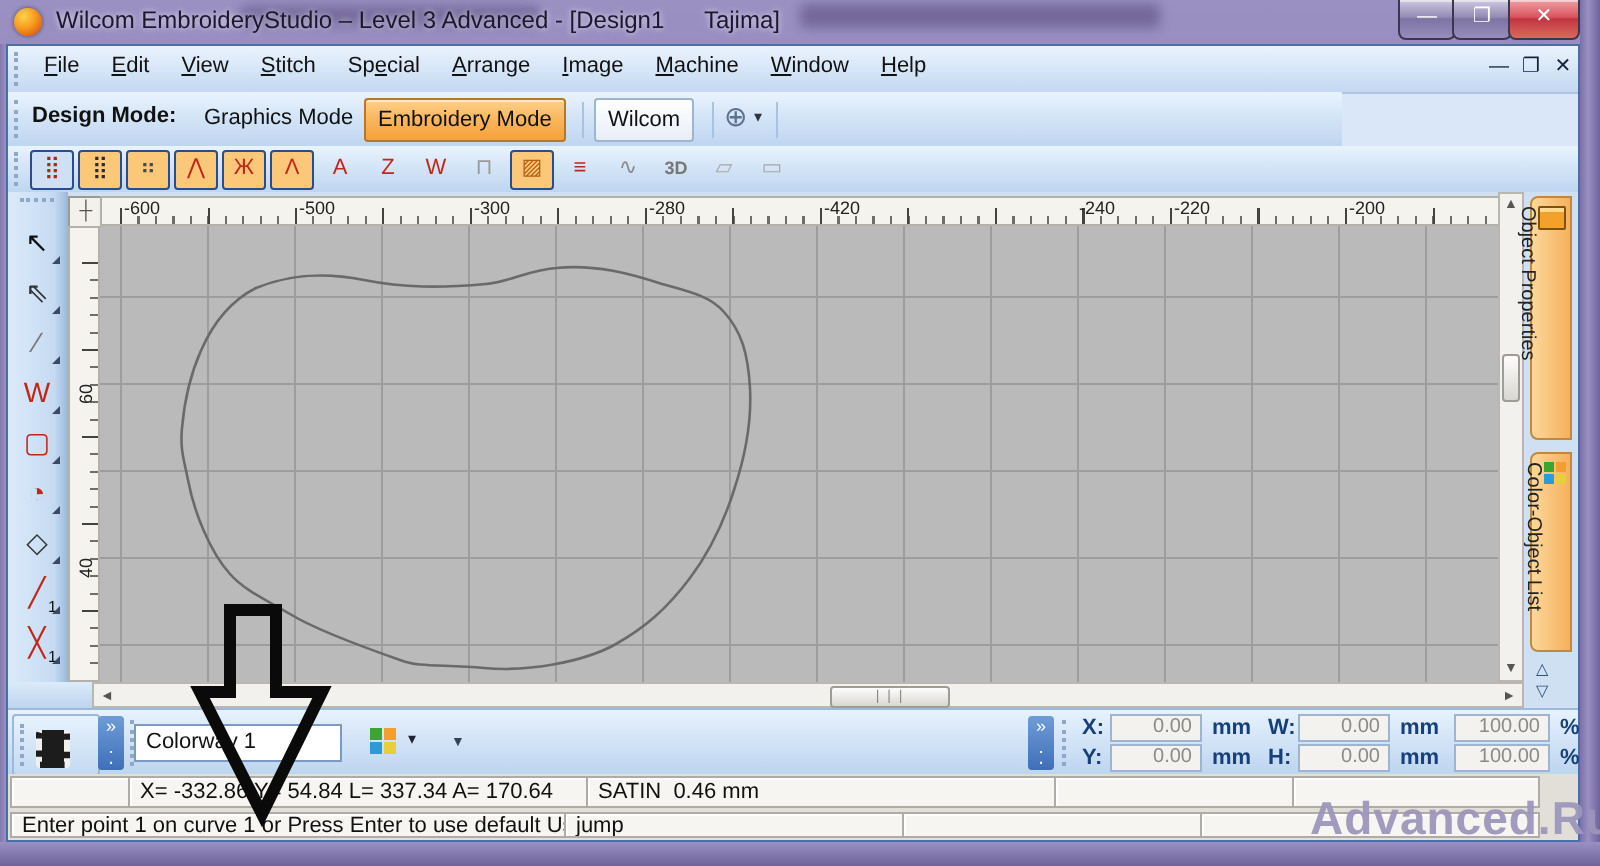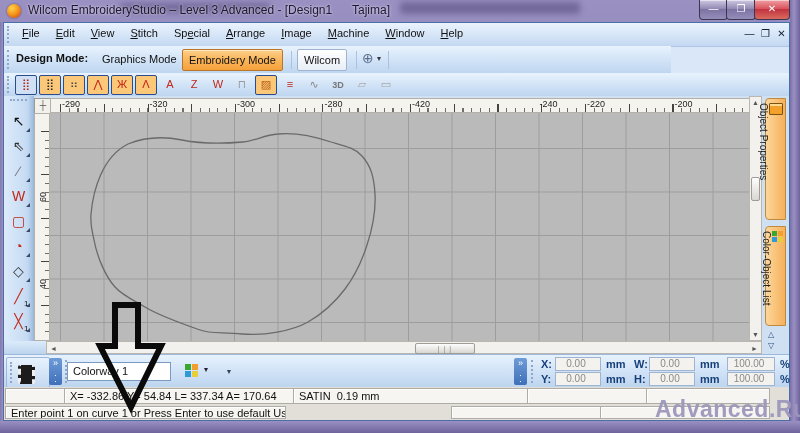--- a/index.html
+++ b/index.html
@@ -96,21 +96,21 @@
     color:#fff;font-size:9px;text-align:center;line-height:11px;}
   #film-icon{left:11px;top:7px;width:17px;height:19px;background:#1c1c1c;border-radius:2px;
     border-left:3px dashed #efefef;border-right:3px dashed #efefef;box-sizing:border-box;}
   #colorway-combo{left:63px;top:7px;width:104px;height:19px;background:#fff;border:1px solid #7a9ac0;box-sizing:border-box;
     line-height:17px;padding-left:5px;color:#111;}
   #combo-drop{left:156px;top:1px;width:10px;height:15px;font-size:7px;line-height:15px;text-align:center;color:#345;}
   #mixer-icon{left:181px;top:9px;width:14px;height:14px;display:grid;grid-template-columns:6px 6px;grid-auto-rows:6px;gap:1px;}
   #mixer-caret{left:200px;top:10px;font-size:8px;color:#223;}
   .fldlbl{position:absolute;color:#17407a;font-weight:bold;font-size:11px;}
   .fld{position:absolute;height:14px;background:#f3f2ef;border:1px solid #9fb4cf;box-sizing:border-box;
-    font-size:10px;color:#8a8a8a;text-align:center;padding-right:4px;line-height:12px;}
+    font-size:10px;color:#8a8a8a;text-align:right;padding-right:4px;line-height:12px;}
   .unit{position:absolute;color:#17407a;font-weight:bold;font-size:11px;}
   
   .statusrow{left:0;top:364px;width:785px;height:18px;background:#e2dfd8;}
   .promptrow{left:0;top:382px;width:785px;height:15px;background:#e2dfd8;}
   .cell{position:absolute;top:1px;bottom:1px;background:#f6f5f1;border:1px solid #aeaca4;
     box-shadow:inset 1px 1px 0 #fff;font-size:11px;color:#111;line-height:15px;padding-left:5px;white-space:pre;overflow:hidden;}
   
   #watermark{left:655px;top:396px;font-size:23px;font-weight:bold;color:rgba(156,150,187,.95);letter-spacing:.5px;}
   #big-arrow{left:0;top:0;width:800px;height:433px;pointer-events:none;}
   
@@ -175,22 +175,22 @@
             <div class="tool" style="color: rgb(194, 39, 26);">W</div>
             <div class="tool" style="color: rgb(194, 39, 26);">▢</div>
             <div class="tool" style="color: rgb(194, 39, 26);">◔</div>
             <div class="tool" style="color: rgb(51, 51, 51);">◇</div>
             <div class="tool" style="color: rgb(194, 39, 26);">╱<span class="badge">1</span></div>
             <div class="tool" style="color: rgb(194, 39, 26);">╳<span class="badge">1</span></div>
           </div>
       </div>
       <div id="corner-btn" class="abs">┼</div>
       <div id="hruler" class="abs">
-          <div class="hrlabel" style="left: 11px;">-290</div>
-          <div class="hrlabel" style="left: 98.5px;">-320</div>
+          <div class="hrlabel" style="left: 11px;">-600</div>
+          <div class="hrlabel" style="left: 98.5px;">-500</div>
           <div class="hrlabel" style="left: 186px;">-300</div>
           <div class="hrlabel" style="left: 273.5px;">-280</div>
           <div class="hrlabel" style="left: 361px;">-420</div>
           <div class="hrlabel" style="left: 448.5px; margin-left: 40px;">-240</div>
           <div class="hrlabel" style="left: 536px;">-220</div>
           <div class="hrlabel" style="left: 623.5px;">-200</div>
         </div>
       <div id="vruler" class="abs">
           <div class="vrlabel" style="top: 78px;">60</div>
           <div class="vrlabel" style="top: 165px;">40</div>
@@ -282,27 +282,28 @@
 
       <div class="fld" style="left:723px;top:2px;width:48px;">100.00</div>
       <span class="unit" style="left:776px;top:3px;">%</span>
       <div class="fld" style="left:723px;top:17px;width:48px;">100.00</div>
       <span class="unit" style="left:776px;top:18px;">%</span>
     </div>
 
     <div class="statusrow abs">
       <div class="cell" style="left:1px;width:56px;"></div>
       <div class="cell" style="left:60px;width:226px;">X= -332.86 Y= 54.84 L= 337.34 A= 170.64</div>
-      <div class="cell" style="left:289px;width:231px;">SATIN  0.19 mm</div>
+      <div class="cell" style="left:289px;width:231px;">SATIN  0.46 mm</div>
       <div class="cell" style="left:523px;width:116px;"></div>
       <div class="cell" style="left:642px;width:117px;"></div>
     </div>
 
     <div class="promptrow abs">
       <div class="cell" style="left:1px;width:274px;line-height:13px;">Enter point 1 on curve 1 or Press Enter to use default User Defined Split</div>
+      <div class="cell" style="left:278px;width:166px;line-height:13px;">jump</div>
       <div class="cell" style="left:447px;width:146px;line-height:13px;"></div>
       <div class="cell" style="left:596px;width:163px;line-height:13px;"></div>
     </div>
   </div>
 
   <div id="border-right" class="abs"></div>
   <div id="border-bottom" class="abs"></div>
   <div id="border-left" class="abs"></div>
 
   <div id="watermark" class="abs">Advanced.Ru</div>

